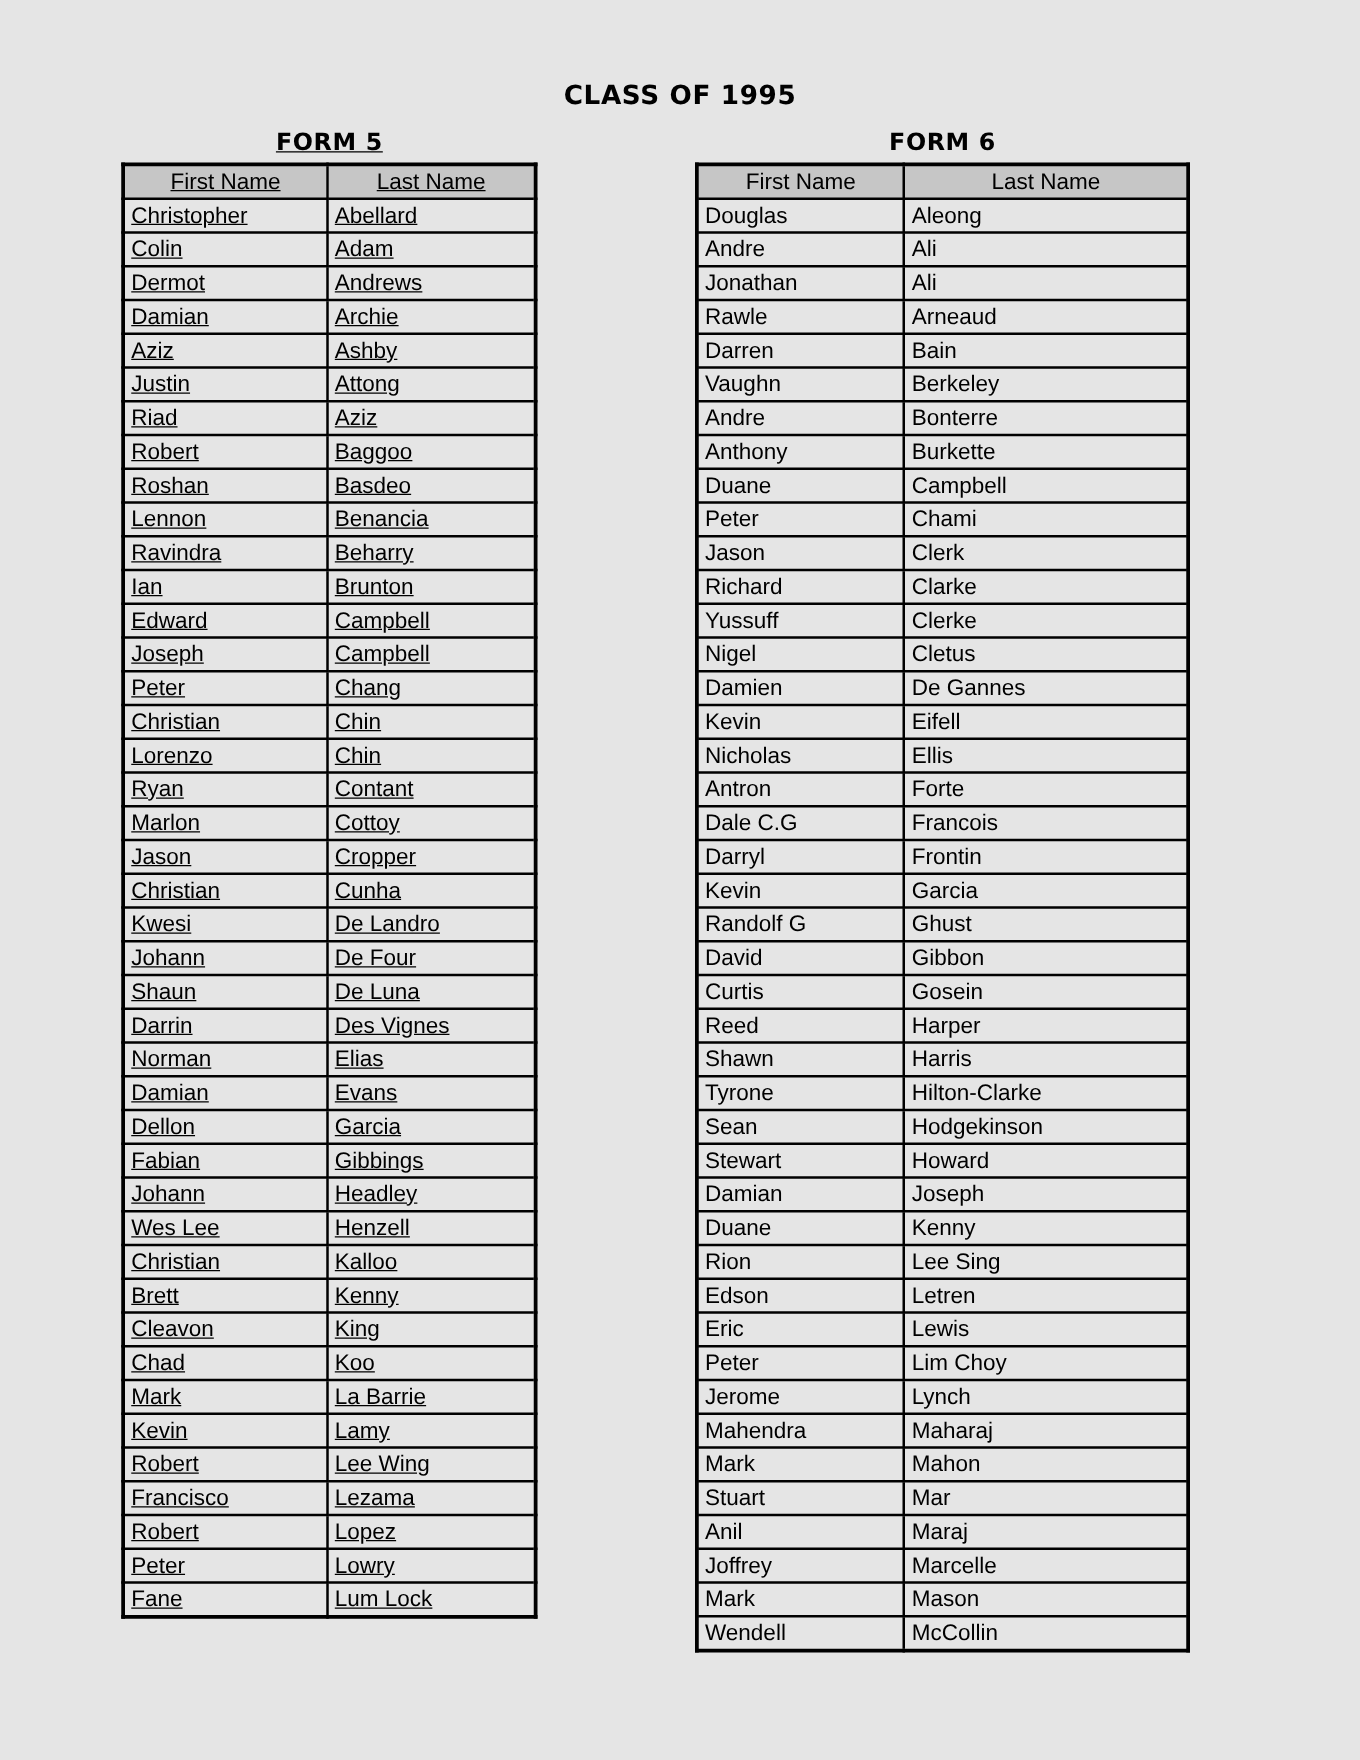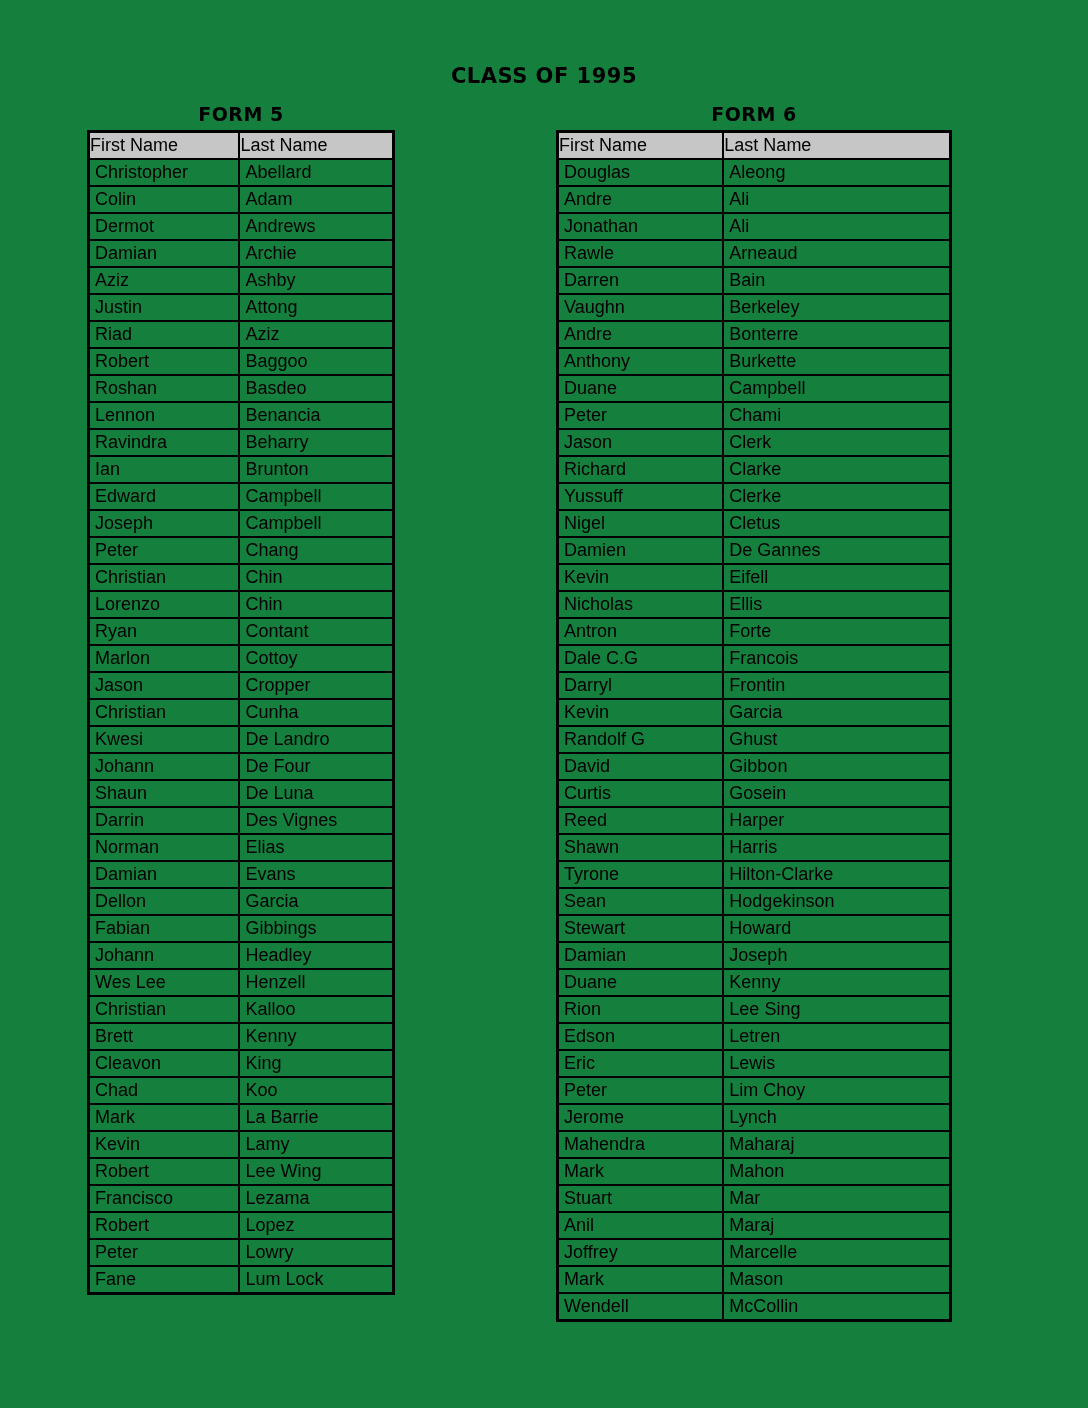--- a/index.html
+++ b/index.html
@@ -1,37 +1,37 @@
 <!DOCTYPE html>
 <html><head>
 <meta charset="utf-8">
 <style>
   html, body { margin: 0; padding: 0; background: #ffffff; }
   .page {
     position: relative;
     width: 1088px;
     height: 1408px;
-    background: #15803d;
+    background: #e5e5e5;
     font-family: "Liberation Sans", sans-serif;
     color: #000000;
     overflow: hidden;
   }
   .page-title {
     position: absolute;
     top: 64px;
     left: 0;
     width: 100%;
     text-align: center;
     font-family: "DejaVu Sans", sans-serif;
     font-weight: bold;
     font-size: 21px;
     letter-spacing: 0.5px;
   }
   .table-block { position: absolute; top: 103px; }
-  .table-block.left  { left: 87px;  width: 308px; }
+  .table-block.left  { left: 97px;  width: 333px; text-decoration: underline; }
   .table-block.right { left: 556px; width: 396px; }
   .table-caption {
     text-align: center;
     font-family: "DejaVu Sans", sans-serif;
     font-weight: bold;
     font-size: 19px;
     margin-bottom: 5px;
     letter-spacing: 0.5px;
   }
   table.roster {
@@ -46,21 +46,21 @@
     font-size: 18px;
     line-height: 25px;
     white-space: nowrap;
     overflow: hidden;
     padding: 0;
     box-sizing: border-box;
   }
   table.roster th {
     background: #c6c6c6;
     font-weight: normal;
-    text-align: left;
+    text-align: center;
   }
   table.roster td {
     text-align: left;
     padding-left: 5px;
   }
   .left  col.c1 { width: 49.5%; }
   .left  col.c2 { width: 50.5%; }
   .right col.c1 { width: 42.2%; }
   .right col.c2 { width: 57.8%; }
 </style>

